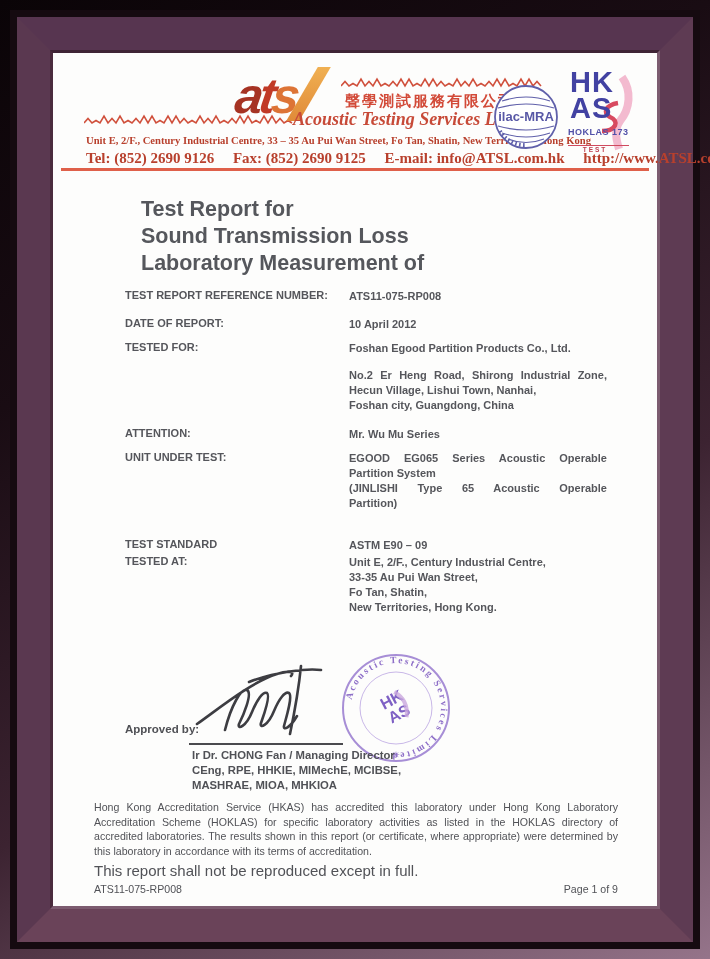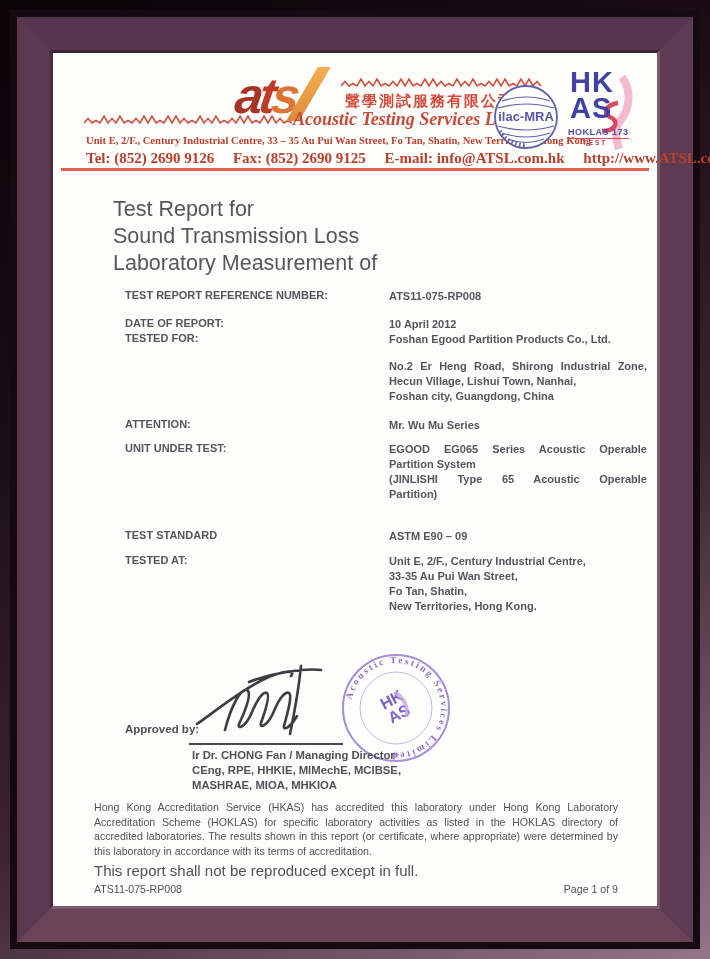--- a/index.html
+++ b/index.html
@@ -25,27 +25,27 @@
     font-weight:bold;font-size:10.6px;color:#b8402d;white-space:nowrap;}
   .contact{position:absolute;left:33px;top:97px;font-family:"Liberation Serif",serif;
     font-weight:bold;font-size:15px;color:#b8402d;white-space:nowrap;}
   .contact span{margin-right:15px;}
   .rule{position:absolute;left:8px;right:8px;top:115px;height:3px;background:#df604a;}
   .ilac{position:absolute;left:439px;top:28px;}
   .hkas{position:absolute;left:513px;top:16px;width:76px;height:102px;}
   .hkas .big{font-weight:bold;font-size:29px;line-height:26px;color:#4242a2;letter-spacing:1px;
     font-family:"Liberation Sans",sans-serif;margin-left:4px;}
   .hkas svg{position:absolute;left:0;top:0;}
-  .hoklas{margin-top:6px;margin-left:2px;font-size:9px;font-weight:bold;color:#5050a8;letter-spacing:.5px;border-bottom:1px solid #d04a5e;display:inline-block;padding-bottom:1px;}
+  .hoklas{margin-top:6px;margin-left:2px;font-size:9px;font-weight:bold;color:#5050a8;letter-spacing:.5px;border-bottom:1px solid #d04a5e;display:inline-block;padding-bottom:8px;}
   .hoklas-sub{font-size:6.5px;font-weight:bold;color:#c04050;letter-spacing:2px;text-align:center;width:58px;}
   
-  .title{position:absolute;left:60px;top:143px;font-size:21.5px;font-weight:normal;color:#55575c;line-height:27px;}
+  .title{position:absolute;left:88px;top:143px;font-size:21.5px;font-weight:bold;color:#55575c;line-height:27px;}
   
   .details{position:absolute;left:72px;top:236px;width:482px;font-size:11px;font-weight:bold;color:#55565b;}
-  .drow{display:flex;gap:40px;}
+  .drow{display:flex;}
   .dlabel{width:224px;flex:0 0 224px;}
   .dval{width:258px;flex:0 0 258px;line-height:15px;}
   .jline{text-align:justify;text-align-last:justify;}
   
   .sig-svg{position:absolute;left:138px;top:605px;}
   .stamp{position:absolute;left:286px;top:598px;}
   .approved{position:absolute;left:72px;top:670px;font-size:11.5px;font-weight:bold;color:#4f5055;text-align:center;}
   .sigline{position:absolute;left:136px;top:690px;width:154px;border-bottom:2px solid #4a4a4e;}
   .signame{position:absolute;left:139px;top:695px;font-size:11.3px;font-weight:bold;color:#505156;line-height:15px;}
   
@@ -118,21 +118,21 @@
       <div>Test Report for</div>
       <div>Sound Transmission Loss</div>
       <div>Laboratory Measurement of</div>
     </div>
 
     <div class="details">
       <div class="drow" style="margin-bottom:13px">
         <div class="dlabel">TEST REPORT REFERENCE NUMBER:</div>
         <div class="dval">ATS11-075-RP008</div>
       </div>
-      <div class="drow" style="">
+      <div class="drow" style="margin-bottom:9px">
         <div class="dlabel">DATE OF REPORT:</div>
         <div class="dval">10 April 2012</div>
       </div>
       <div class="drow" style="margin-bottom:14px">
         <div class="dlabel">TESTED FOR:</div>
         <div class="dval">
           <div>Foshan Egood Partition Products Co., Ltd.</div>
           <div class="jline" style="margin-top:12px">No.2 Er Heng Road, Shirong Industrial Zone,</div>
           <div>Hecun Village, Lishui Town, Nanhai,</div>
           <div>Foshan city, Guangdong, China</div>
@@ -144,21 +144,21 @@
       </div>
       <div class="drow" style="margin-bottom:27px">
         <div class="dlabel">UNIT UNDER TEST:</div>
         <div class="dval">
           <div class="jline">EGOOD EG065 Series Acoustic Operable</div>
           <div>Partition System</div>
           <div class="jline">(JINLISHI Type 65 Acoustic Operable</div>
           <div>Partition)</div>
         </div>
       </div>
-      <div class="drow" style="margin-bottom:10px">
+      <div class="drow" style="margin-bottom:2px">
         <div class="dlabel">TEST STANDARD</div>
         <div class="dval">ASTM E90 – 09</div>
       </div>
       <div class="drow">
         <div class="dlabel">TESTED AT:</div>
         <div class="dval">
           <div>Unit E, 2/F., Century Industrial Centre,</div>
           <div>33-35 Au Pui Wan Street,</div>
           <div>Fo Tan, Shatin,</div>
           <div>New Territories, Hong Kong.</div>

